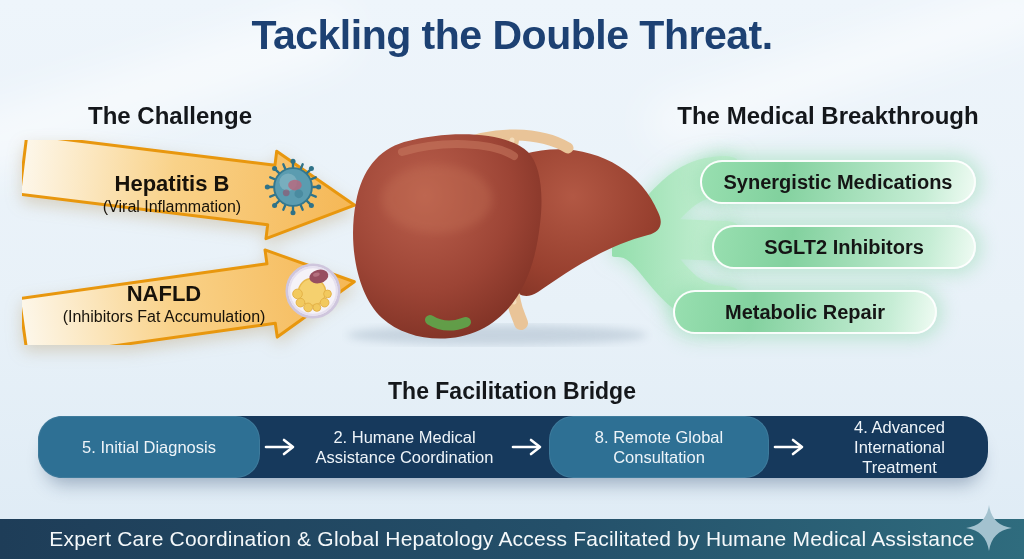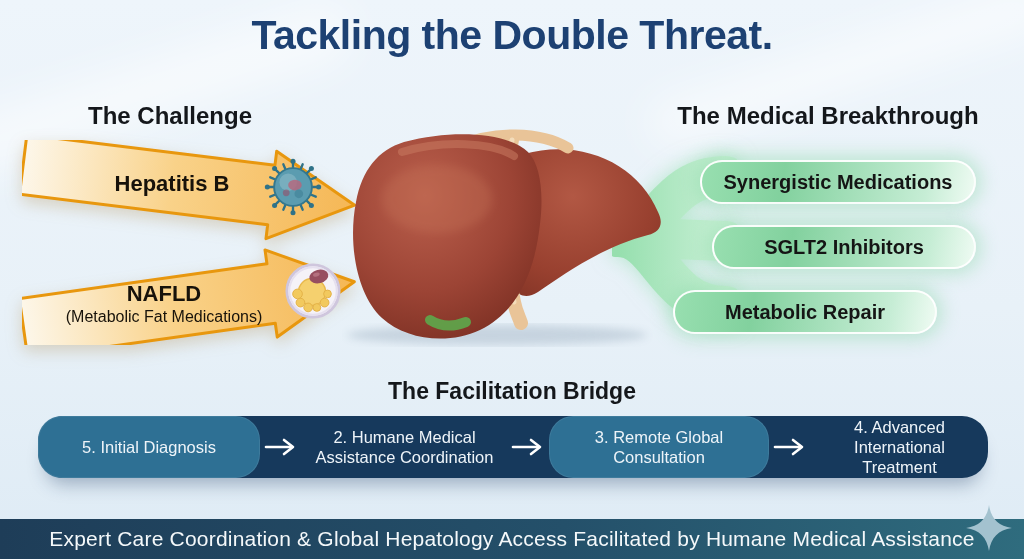--- a/index.html
+++ b/index.html
@@ -92,20 +92,21 @@
     <g transform="translate(0,4) rotate(7 160 40)">
       <path d="M0 10 H250 V-4 L334 40 L250 84 V70 H0 Z" fill="url(#arrowGrad)" stroke="#e8970e" stroke-width="3" stroke-linejoin="round"></path>
     </g>
     <g transform="translate(0,126) rotate(-8 160 40)">
       <path d="M0 10 H250 V-4 L334 40 L250 84 V70 H0 Z" fill="url(#arrowGrad)" stroke="#e8970e" stroke-width="3" stroke-linejoin="round"></path>
     </g>
   </svg>
 
   <div class="challenge-label c1">
     <div class="nm">Hepatitis B</div>
+    <div class="sub">(Viral Inflammation)</div>
   </div>
   <svg class="virus" width="62" height="62" viewBox="0 0 64 64">
     <g stroke="#2f7288" stroke-width="2.4" stroke-linecap="round">
       <line x1="32" y1="6" x2="32" y2="13"></line>
         <line x1="32" y1="51" x2="32" y2="58"></line>
       <line x1="6" y1="32" x2="13" y2="32"></line>
         <line x1="51" y1="32" x2="58" y2="32"></line>
       <line x1="14" y1="14" x2="19" y2="19"></line>
         <line x1="45" y1="45" x2="50" y2="50"></line>
       <line x1="14" y1="50" x2="19" y2="45"></line>
@@ -131,21 +132,21 @@
     </g>
     <circle cx="32" cy="32" r="19.5" fill="#5b9cb0" stroke="#35788e" stroke-width="2"></circle>
     <circle cx="27" cy="27" r="9" fill="#7fb3c2" opacity=".8"></circle>
     <ellipse cx="34" cy="30" rx="7" ry="5.5" fill="#b3687f" opacity=".85"></ellipse>
     <circle cx="38" cy="39" r="4.5" fill="#4a8ba0"></circle>
     <circle cx="25" cy="38" r="3.5" fill="#8d5a74" opacity=".7"></circle>
   </svg>
 
   <div class="challenge-label c2">
     <div class="nm">NAFLD</div>
-    <div class="sub">(Metabolic Fat Medications)</div>
+    <div class="sub">(Inhibitors Fat Accumulation)</div>
   </div>
   <svg class="fatcell" width="58" height="58" viewBox="0 0 60 60">
     <circle cx="30" cy="30" r="27" fill="#f5f2f8" stroke="#cfc6dd" stroke-width="3"></circle>
     <circle cx="30" cy="30" r="24.5" fill="none" stroke="#e6e0ef" stroke-width="2"></circle>
     <circle cx="29" cy="31" r="14" fill="#f5d06e" stroke="#e8b94e" stroke-width="1.5"></circle>
     <g fill="#f2c95e" stroke="#e3b148" stroke-width="1">
       <circle cx="14" cy="33" r="5"></circle>
         <circle cx="17" cy="42" r="4.5"></circle>
       <circle cx="25" cy="47" r="4.5"></circle>
         <circle cx="34" cy="47" r="4"></circle>
@@ -231,21 +232,21 @@
     </div>
     <div class="flow-arrow">
       <svg width="34" height="18" viewBox="0 0 34 18">
           <g stroke="#ffffff" stroke-width="2.6" fill="none" stroke-linecap="round" stroke-linejoin="round">
             <path d="M2 9 H27"></path>
             <path d="M20 2 L29 9 L20 16"></path>
           </g>
         </svg>
     </div>
     <div class="step light s3">
-      <span>3. Remote Global Consultation</span>
+      <span>8. Remote Global Consultation</span>
     </div>
     <div class="flow-arrow">
       <svg width="34" height="18" viewBox="0 0 34 18">
           <g stroke="#ffffff" stroke-width="2.6" fill="none" stroke-linecap="round" stroke-linejoin="round">
             <path d="M2 9 H27"></path>
             <path d="M20 2 L29 9 L20 16"></path>
           </g>
         </svg>
     </div>
     <div class="step s4">

